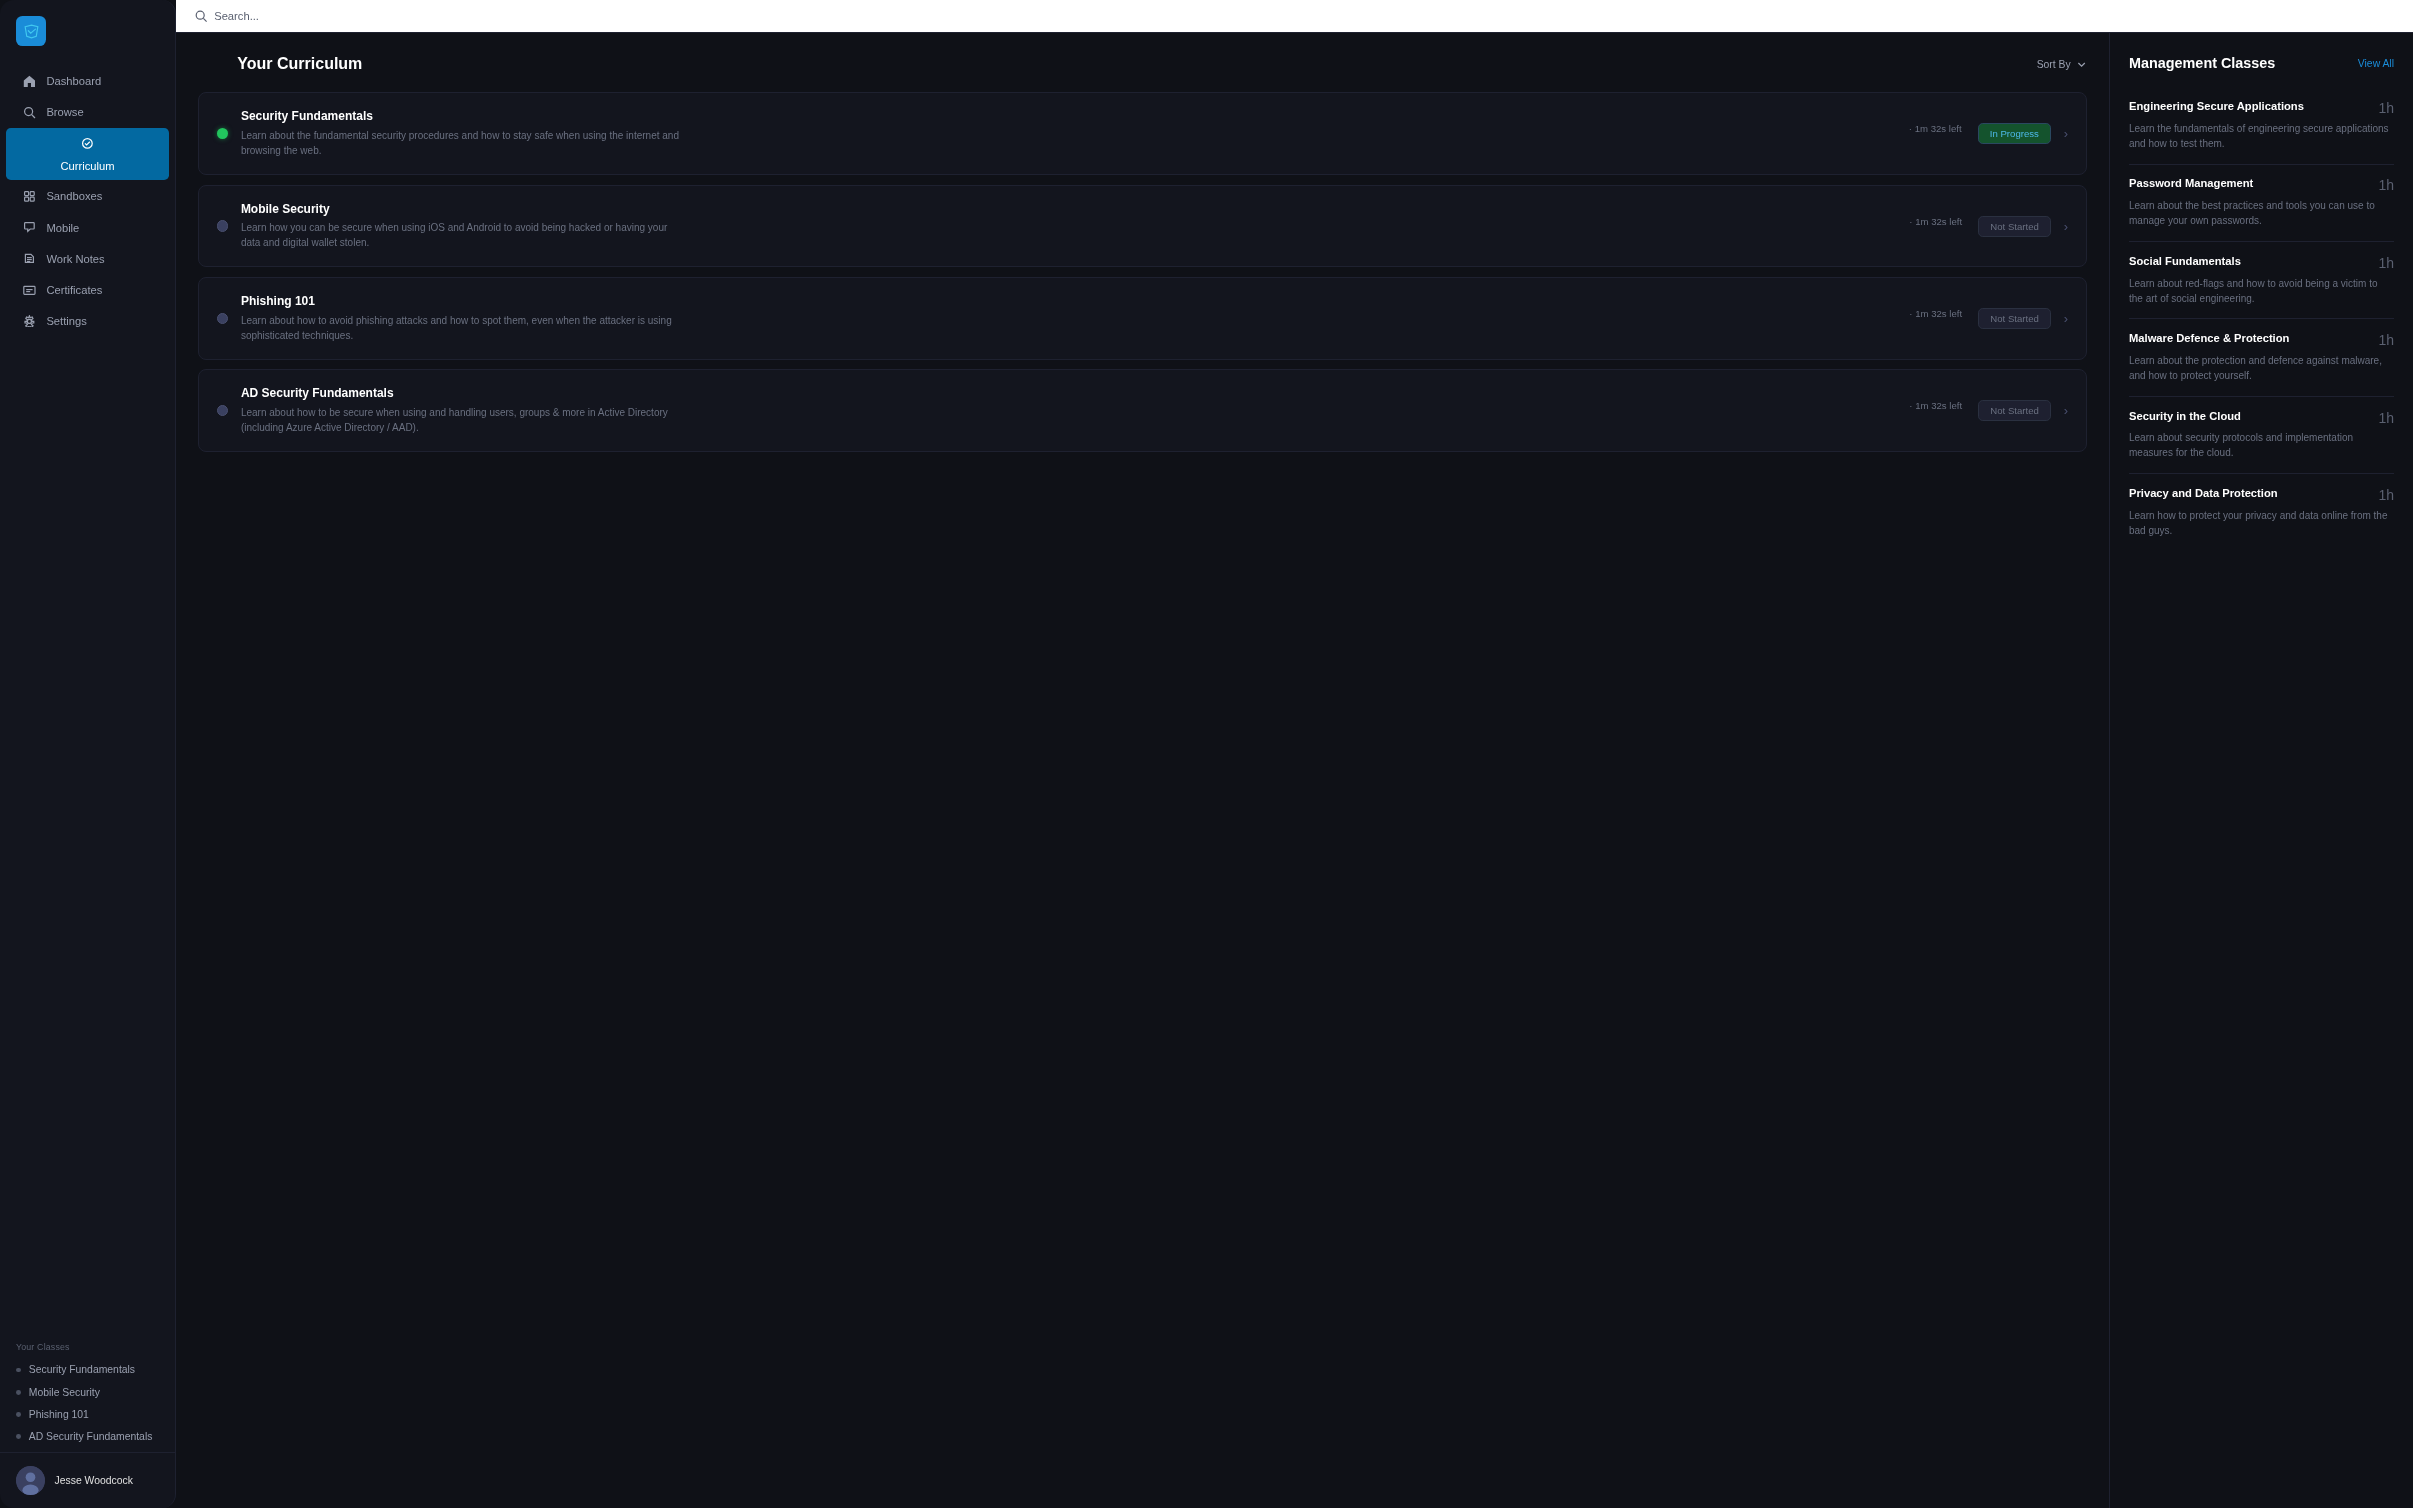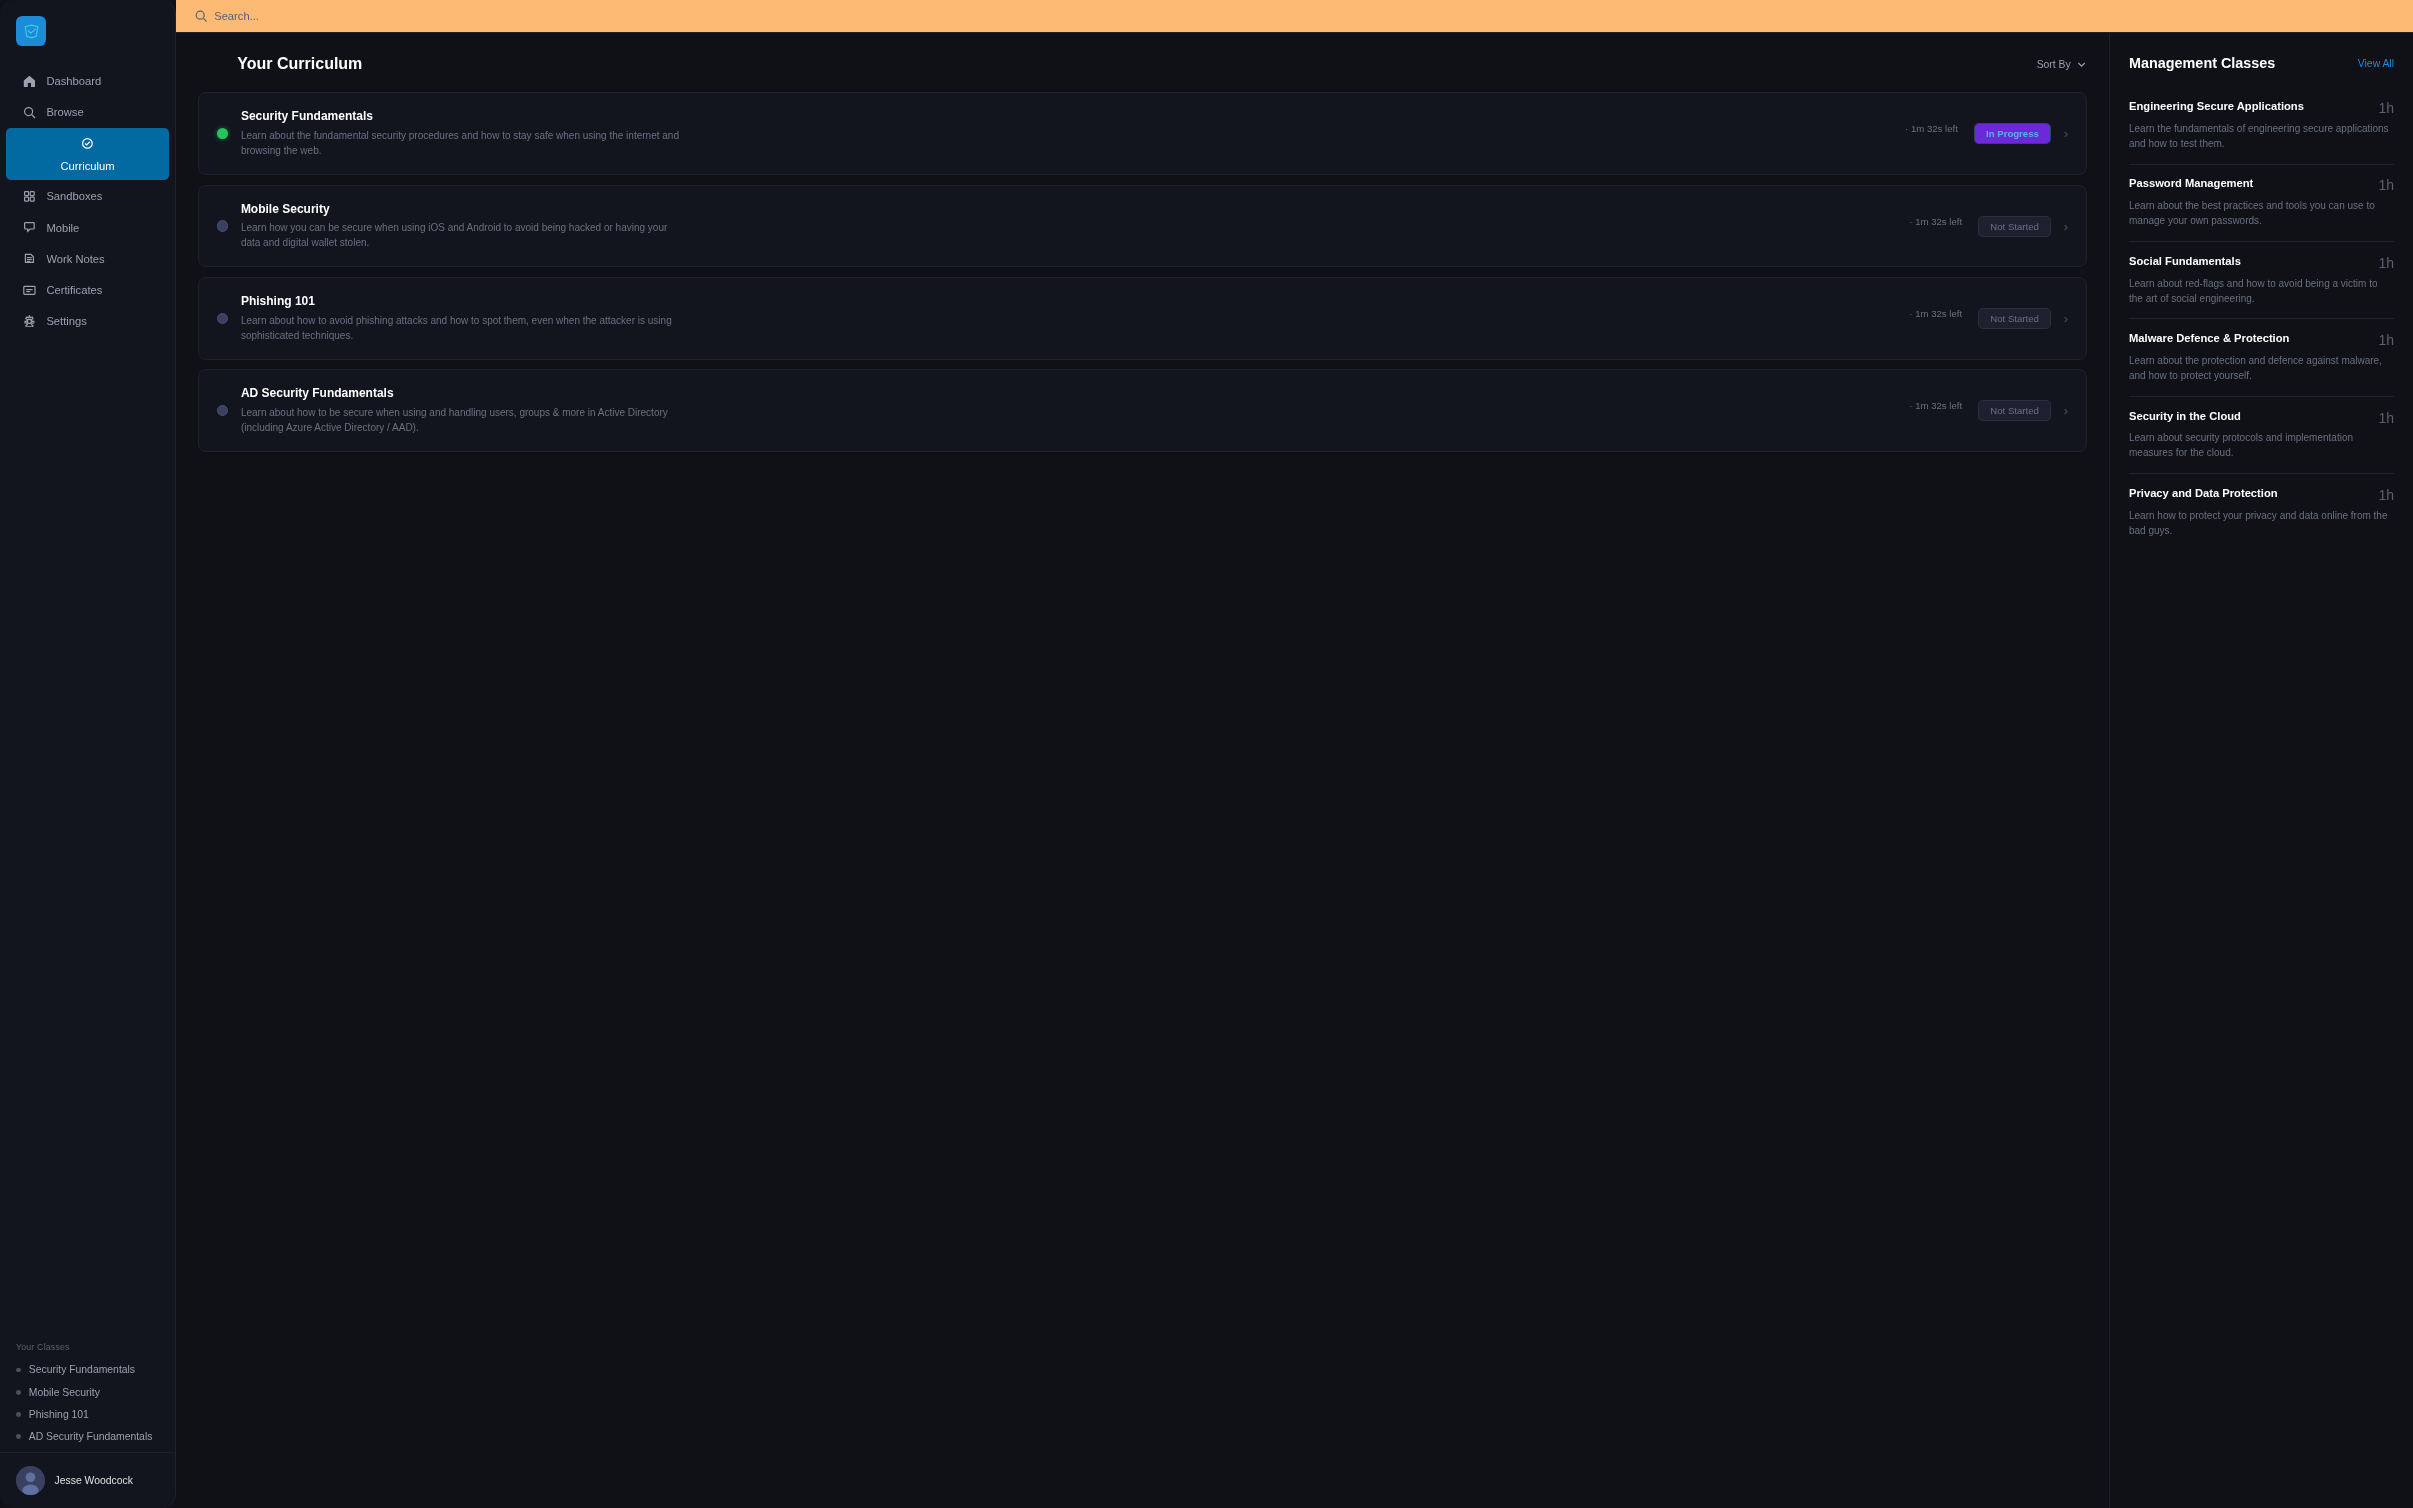--- a/index.html
+++ b/index.html
@@ -138,21 +138,21 @@
 
     
     .main-content {
       flex: 1;
       display: flex;
       flex-direction: column;
       overflow: hidden;
     }
 
     .top-bar {
-      background: #fdba74;
+      background: #ffffff;
       border-bottom: 0.8px solid #1e2130;
       padding: 9.6px 19px;
       display: flex;
       align-items: center;
     }
 
     .search-bar {
       display: flex;
       align-items: center;
       gap: 6.4px;
@@ -259,24 +259,23 @@
 
     .status-badge {
       padding: 4px 11.2px;
       border-radius: 4.8px;
       font-size: 9.6px;
       font-weight: 500;
       white-space: nowrap;
     }
 
     .badge-in-progress {
-      background: #6d28d9;
+      background: #14532d;
       color: #4db8e8;
       border: 0.8px solid #2a4860;
-      font-weight: bold;
     }
 
     .badge-not-started {
       background: #1e2030;
       color: #6a7080;
       border: 0.8px solid #2a3040;
     }
 
     .chevron-right {
       color: #4a5070;

